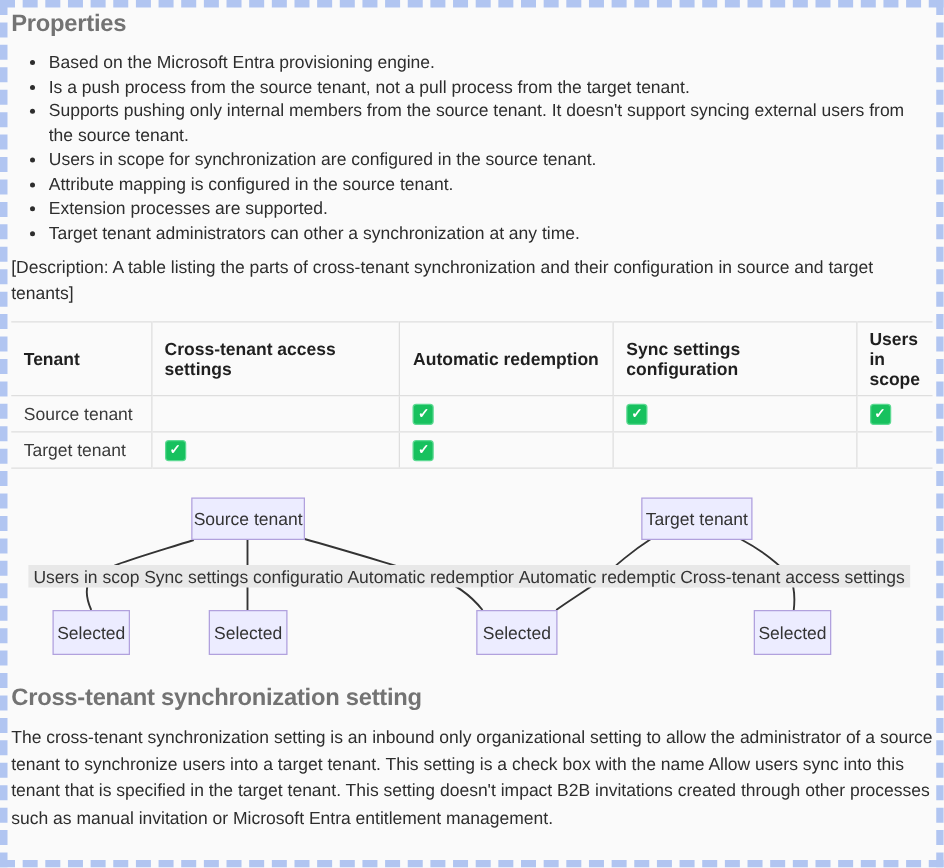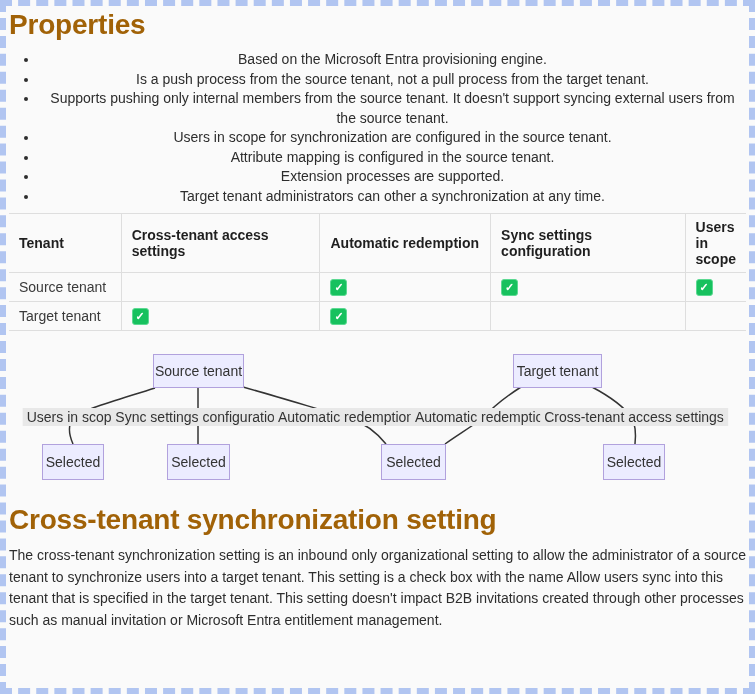--- a/index.html
+++ b/index.html
@@ -8,27 +8,27 @@
     background: #fafafa;
     font-family: "Liberation Sans", sans-serif;
   }
   .page {
     box-sizing: border-box; width: 755px; height: 694px;
     border: 6px dashed #b1c5f1;
     padding: 0 3px; overflow: hidden;
     color: #2d2d2d;
   }
   h1 {
-    font-size: 28px; font-weight: bold; color: #a16207;
+    font-size: 19px; font-weight: bold; color: #737373;
     margin: 3px 0 9px; letter-spacing: -0.2px;
   }
   h1.setting-heading { margin-top: 7px; }
   p { font-size: 14px; line-height: 21px; margin: 0 0 9px; color: #2d2d2d; }
   ul { margin: 0 0 7px; padding-left: 30px; }
-  li { font-size: 14px; line-height: 19.5px; color: #2d2d2d; text-align: center; }
+  li { font-size: 14px; line-height: 19.5px; color: #2d2d2d; }
 
   table {
     border-collapse: collapse; width: 100%;
     border-top: 1px solid #dedede; margin: 5px 0 10px;
   }
   th, td {
     font-size: 14px; padding: 5px 10px;
     border-bottom: 1px solid #dedede; text-align: left;
   }
   th { font-weight: bold; color: #1f1f1f; }
@@ -68,20 +68,21 @@
     <li>Based on the Microsoft Entra provisioning engine.</li>
     <li>Is a push process from the source tenant, not a pull process from the target tenant.</li>
     <li>Supports pushing only internal members from the source tenant. It doesn't support syncing external users from the source tenant.</li>
     <li>Users in scope for synchronization are configured in the source tenant.</li>
     <li>Attribute mapping is configured in the source tenant.</li>
     <li>Extension processes are supported.</li>
     <li>Target tenant administrators can other a synchronization at any time.</li>
   </ul>
 
 
+  <p style="margin-bottom:12px;">[Description: A table listing the parts of cross-tenant synchronization and their configuration in source and target tenants]</p>
 
   <table>
     <thead>
       <tr>
         <th style="width:97px;">Tenant</th>
         <th style="width:192px;">Cross-tenant access settings</th>
         <th style="width:158px;">Automatic redemption</th>
         <th style="width:183px;">Sync settings configuration</th>
         <th>Users in scope</th>
       </tr>

